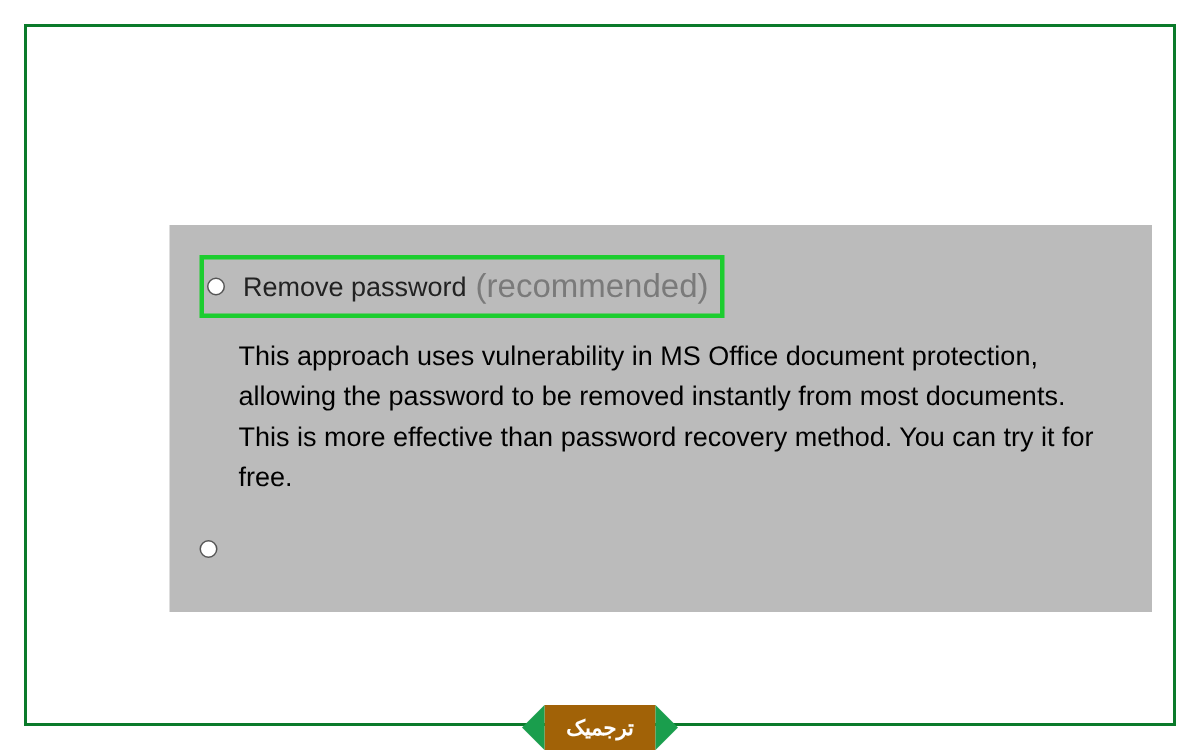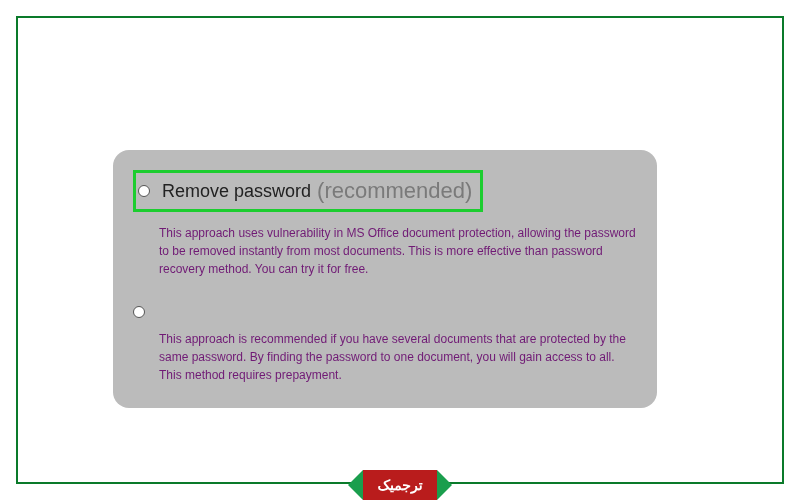--- a/index.html
+++ b/index.html
@@ -20,24 +20,23 @@
       left: 16px;
       right: 16px;
       bottom: 16px;
       border: 2px solid #0a7a2a;
       background: #ffffff;
     }
     .options-panel {
       position: absolute;
       top: 132px;
       left: 95px;
-      width: 544px;
+      width: 655px;
       background: #bbbbbb;
       padding: 20px 20px 24px 20px;
-      border-radius: 16px;
     }
     .option-block {
       margin-bottom: 28px;
     }
     .option-block:last-child {
       margin-bottom: 0;
     }
     .option-row {
       display: flex;
       align-items: center;
@@ -61,33 +60,33 @@
     .option-title {
       font-size: 18px;
       color: #222222;
     }
     .suffix {
       color: #7a7a7a;
       font-size: 22px;
       margin-left: 6px;
     }
     .option-desc {
-      font-size: 12px;
-      color: #701a75;
+      font-size: 18px;
+      color: #000000;
       line-height: 1.5;
       padding-left: 26px;
     }
     .bottom-badge {
       position: absolute;
       bottom: 0;
       left: 50%;
       transform: translateX(-50%);
       height: 30px;
       width: 74px;
-      background: #b91c1c;
+      background: #a16207;
       display: flex;
       align-items: center;
       justify-content: center;
       color: #ffffff;
       font-size: 14px;
       font-weight: 600;
     }
     .bottom-badge::before {
       content: "";
       position: absolute;
@@ -125,21 +124,20 @@
           <span class="suffix">(recommended)</span>
         </span>
       </div>
       <div class="option-desc">This approach uses vulnerability in MS Office document protection, allowing the password to be removed instantly from most documents. This is more effective than password recovery method. You can try it for free.</div>
     </div>
 
     <div class="option-block">
       <div class="option-row">
         <span class="radio-circle"></span>
       </div>
-      <div class="option-desc">This approach is recommended if you have several documents that are protected by the same password. By finding the password to one document, you will gain access to all. This method requires prepayment.</div>
     </div>
 
   </div>
 </div>
 
 <div class="bottom-badge">
   <span>ترجمیک</span>
 </div>
 
 </body></html>

